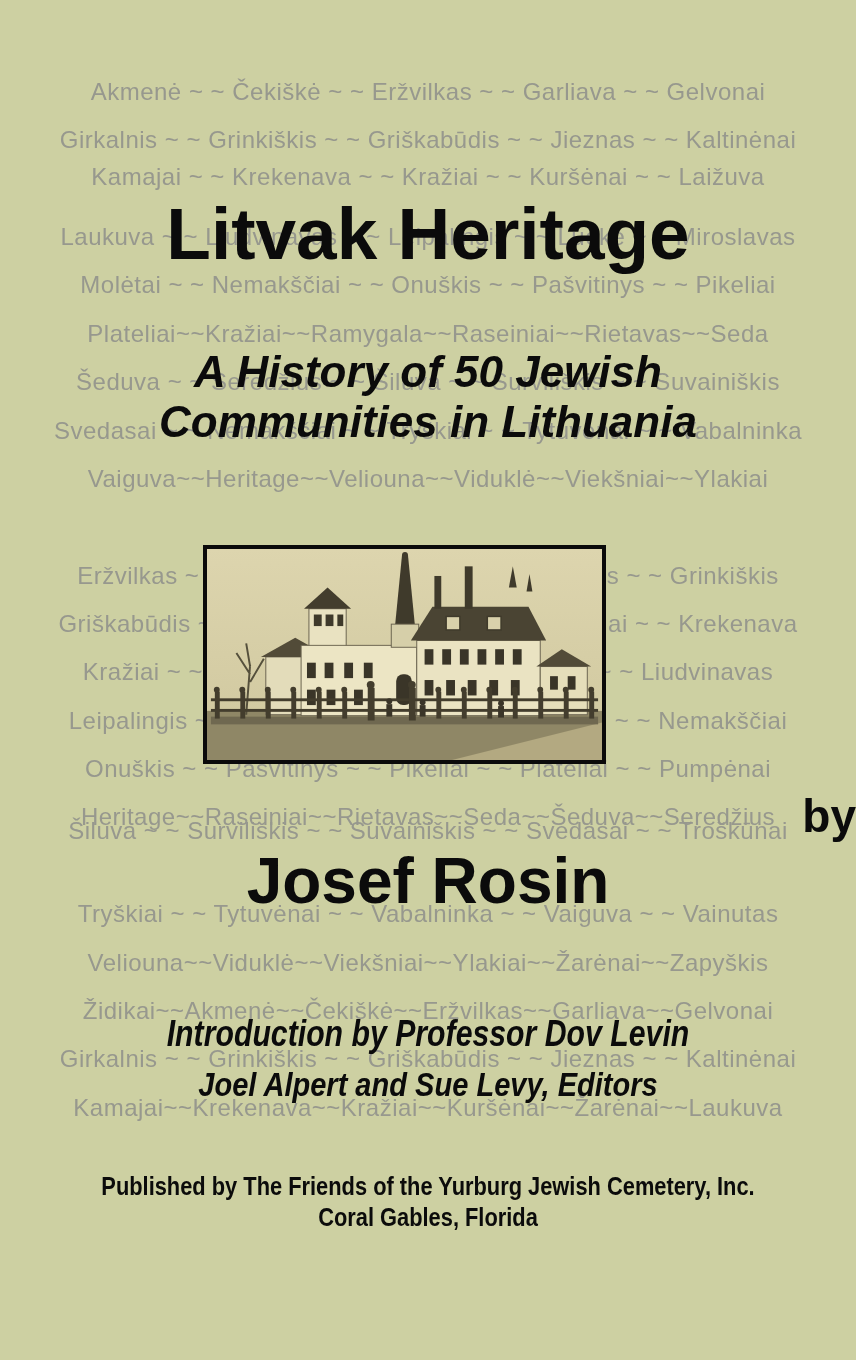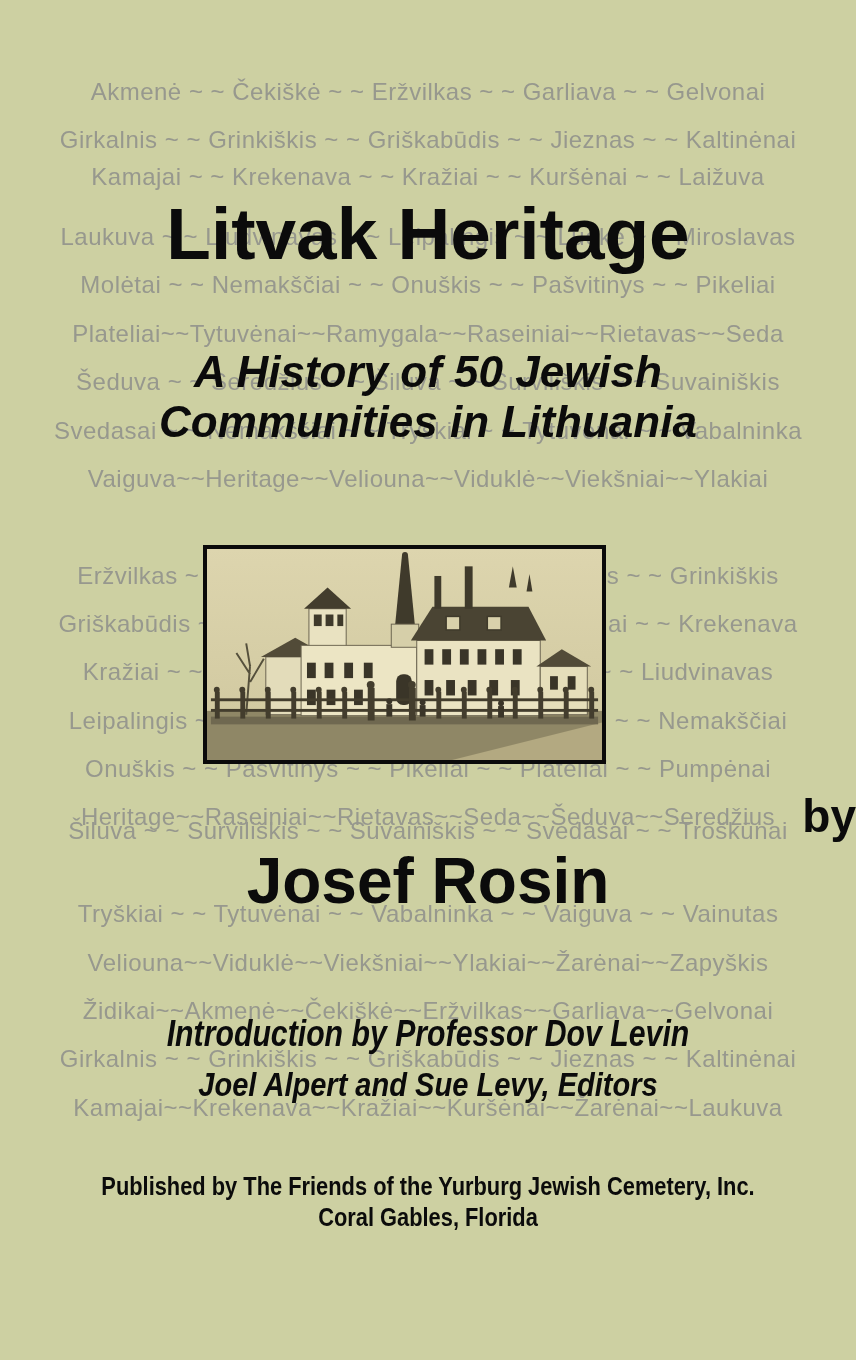--- a/index.html
+++ b/index.html
@@ -32,21 +32,21 @@
 </head>
 <body>
 
 <div class="cover">
 
   <div class="wm-row" style="top:75px">Akmenė ~ ~ Čekiškė ~ ~ Eržvilkas ~ ~ Garliava ~ ~ Gelvonai</div>
   <div class="wm-row" style="top:123px">Girkalnis ~ ~ Grinkiškis ~ ~ Griškabūdis ~ ~ Jieznas ~ ~ Kaltinėnai</div>
   <div class="wm-row" style="top:160px">Kamajai ~ ~ Krekenava ~ ~ Kražiai ~ ~ Kuršėnai ~ ~ Laižuva</div>
   <div class="wm-row" style="top:220px">Laukuva ~ ~ Liudvinavas ~ ~ Leipalingis ~ ~ Luokė ~ ~ Miroslavas</div>
   <div class="wm-row" style="top:268px">Molėtai ~ ~ Nemakščiai ~ ~ Onuškis ~ ~ Pašvitinys ~ ~ Pikeliai</div>
-  <div class="wm-row" style="top:317px">Plateliai~~Tytuvėnai~~Ramygala~~Raseiniai~~Rietavas~~Seda</div>
+  <div class="wm-row" style="top:317px">Plateliai~~Kražiai~~Ramygala~~Raseiniai~~Rietavas~~Seda</div>
   <div class="wm-row" style="top:365px">Šeduva ~ ~ Seredžius ~ ~ Šiluva ~ ~ Surviliškis ~ ~ Suvainiškis</div>
   <div class="wm-row" style="top:414px">Svedasai ~ ~ Nemakščiai ~ ~ Tryškiai ~ ~ Tytuvėnai ~ ~ Vabalninka</div>
   <div class="wm-row" style="top:462px">Vaiguva~~Heritage~~Veliouna~~Viduklė~~Viekšniai~~Ylakiai</div>
   <div class="wm-row" style="top:559px">Eržvilkas ~ ~ Garliava ~ ~ Gelvonai ~ ~ Girkalnis ~ ~ Grinkiškis</div>
   <div class="wm-row" style="top:607px">Griškabūdis ~ ~ Jieznas ~ ~ Kaltinėnai ~ ~ Kamajai ~ ~ Krekenava</div>
   <div class="wm-row" style="top:655px">Kražiai ~ ~ Kuršėnai ~ ~ Laižuva ~ ~ Laukuva ~ ~ Liudvinavas</div>
   <div class="wm-row" style="top:704px">Leipalingis ~ ~ Luokė ~ ~ Miroslavas ~ ~ Molėtai ~ ~ Nemakščiai</div>
   <div class="wm-row" style="top:752px">Onuškis ~ ~ Pašvitinys ~ ~ Pikeliai ~ ~ Plateliai ~ ~ Pumpėnai</div>
   <div class="wm-row" style="top:800px">Heritage~~Raseiniai~~Rietavas~~Seda~~Šeduva~~Seredžius</div>
   <div class="wm-row" style="top:814px">Šiluva ~ ~ Surviliškis ~ ~ Suvainiškis ~ ~ Svedasai ~ ~ Troškūnai</div>

